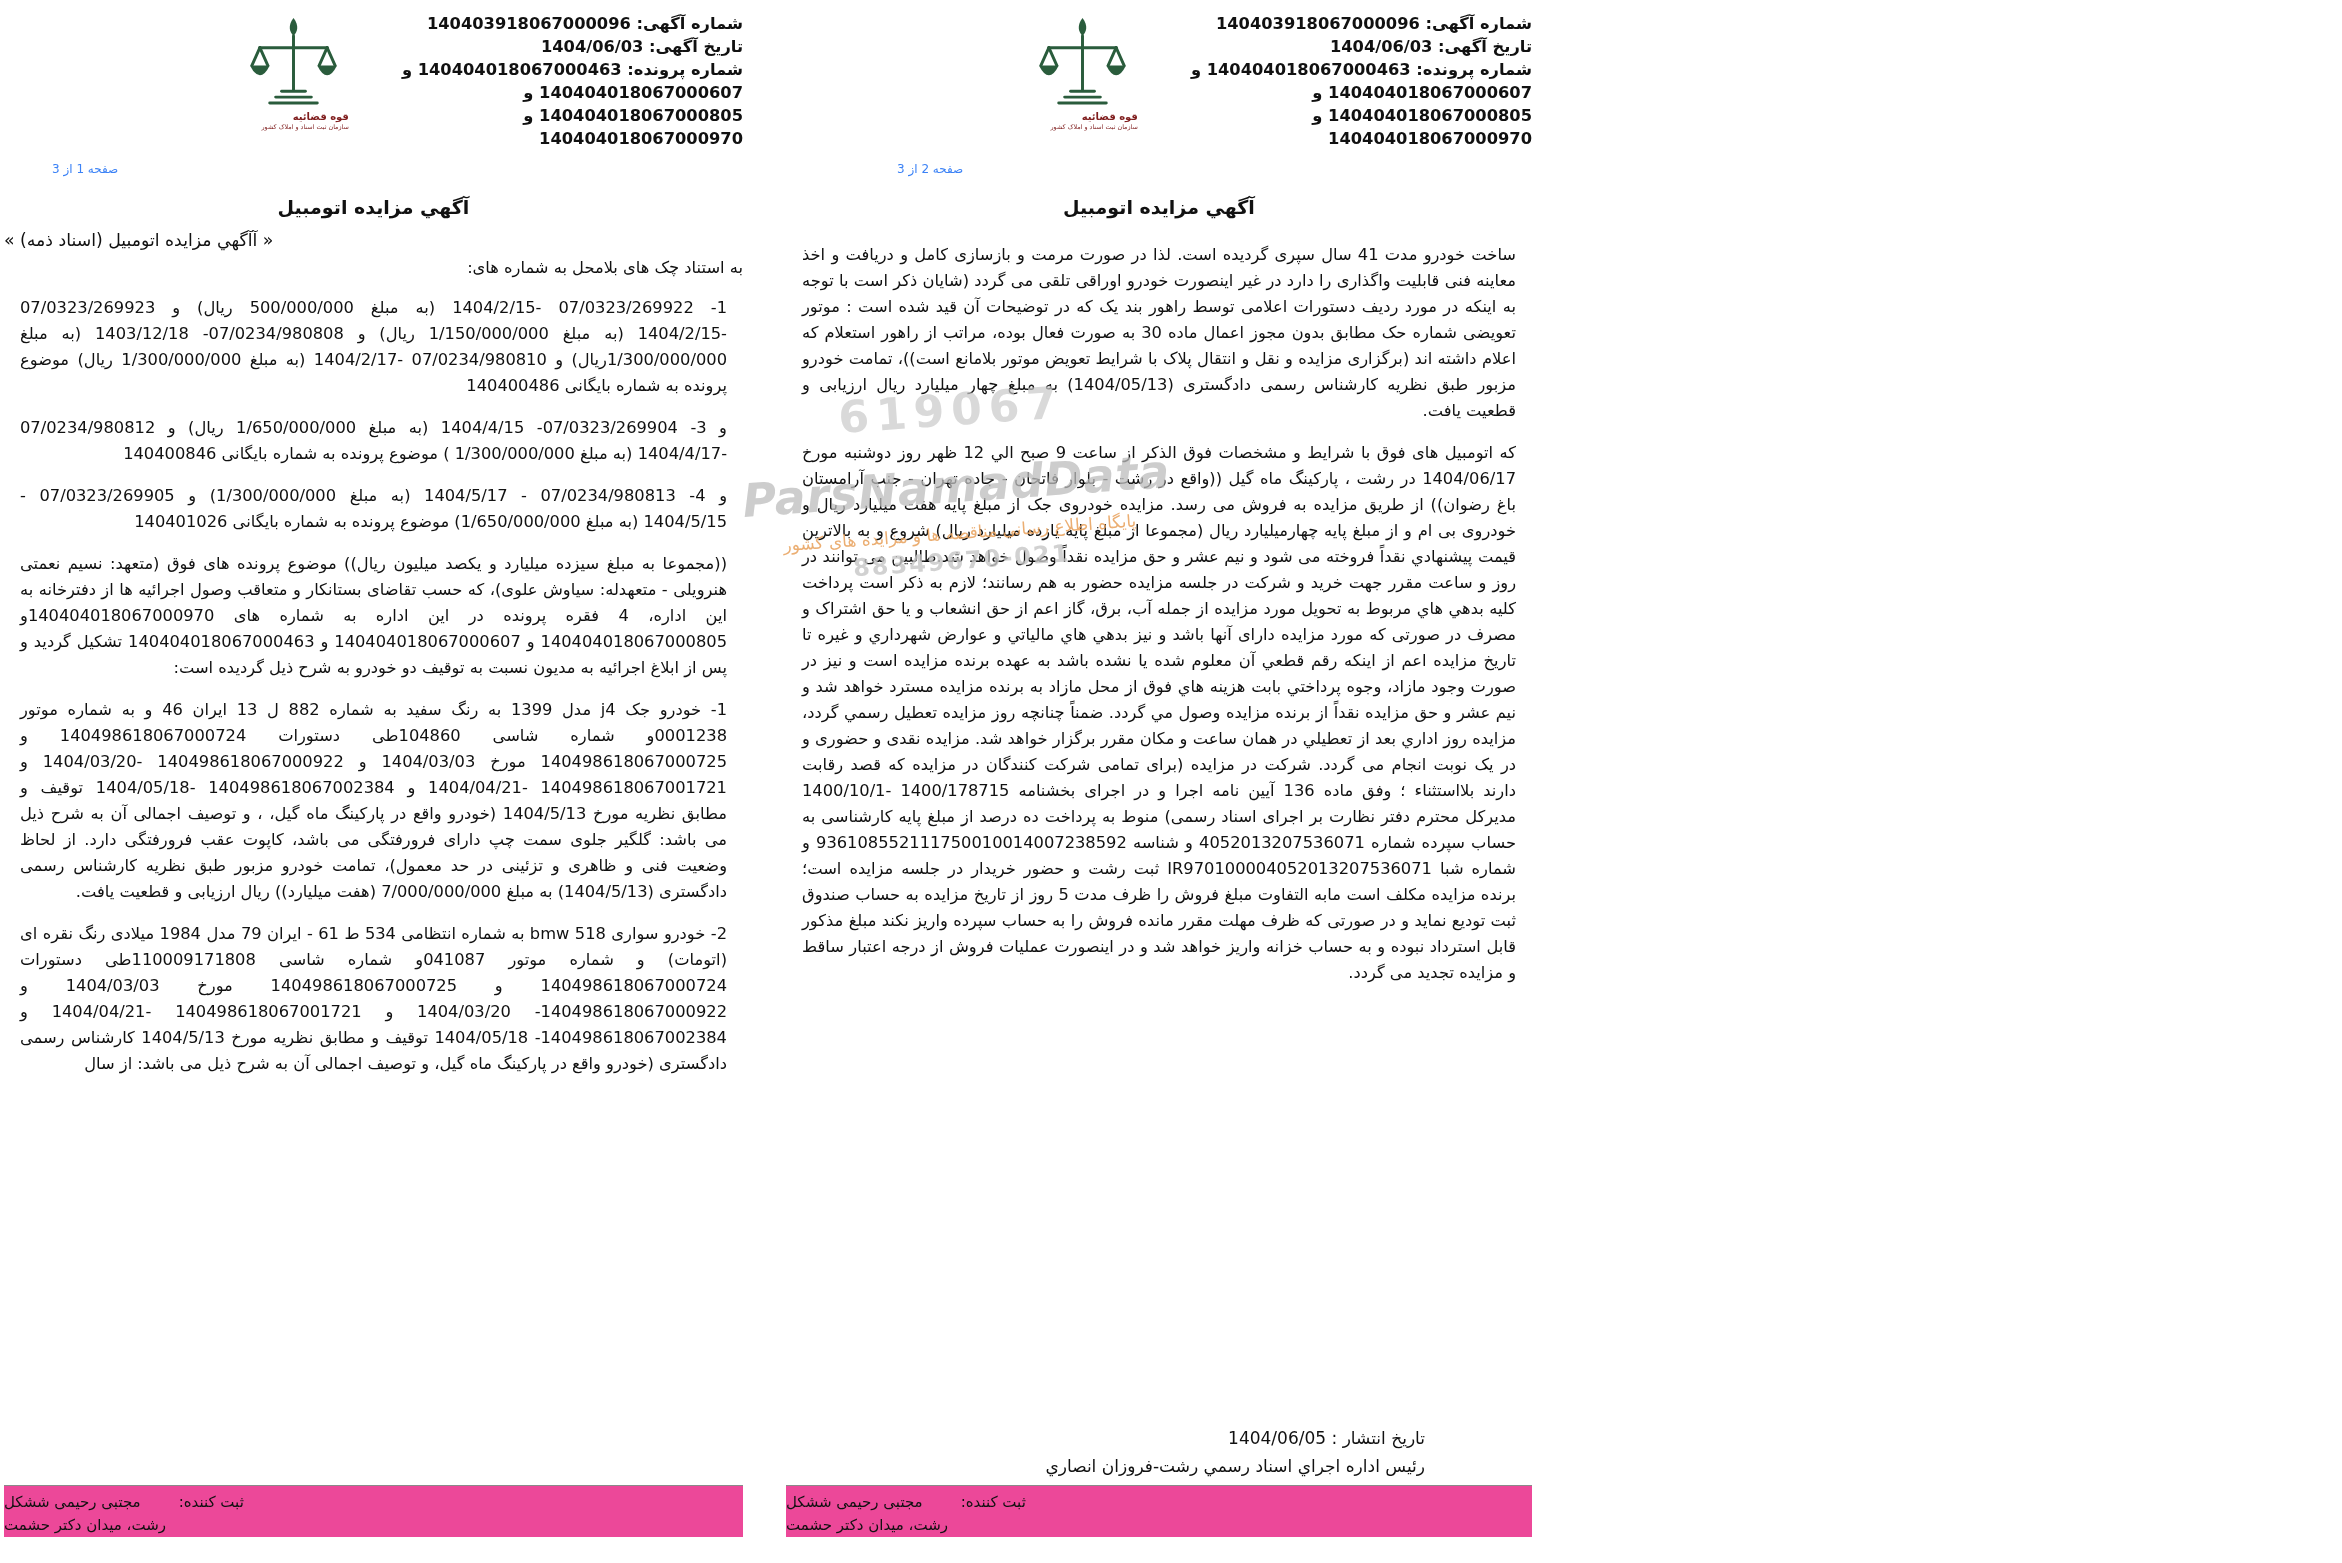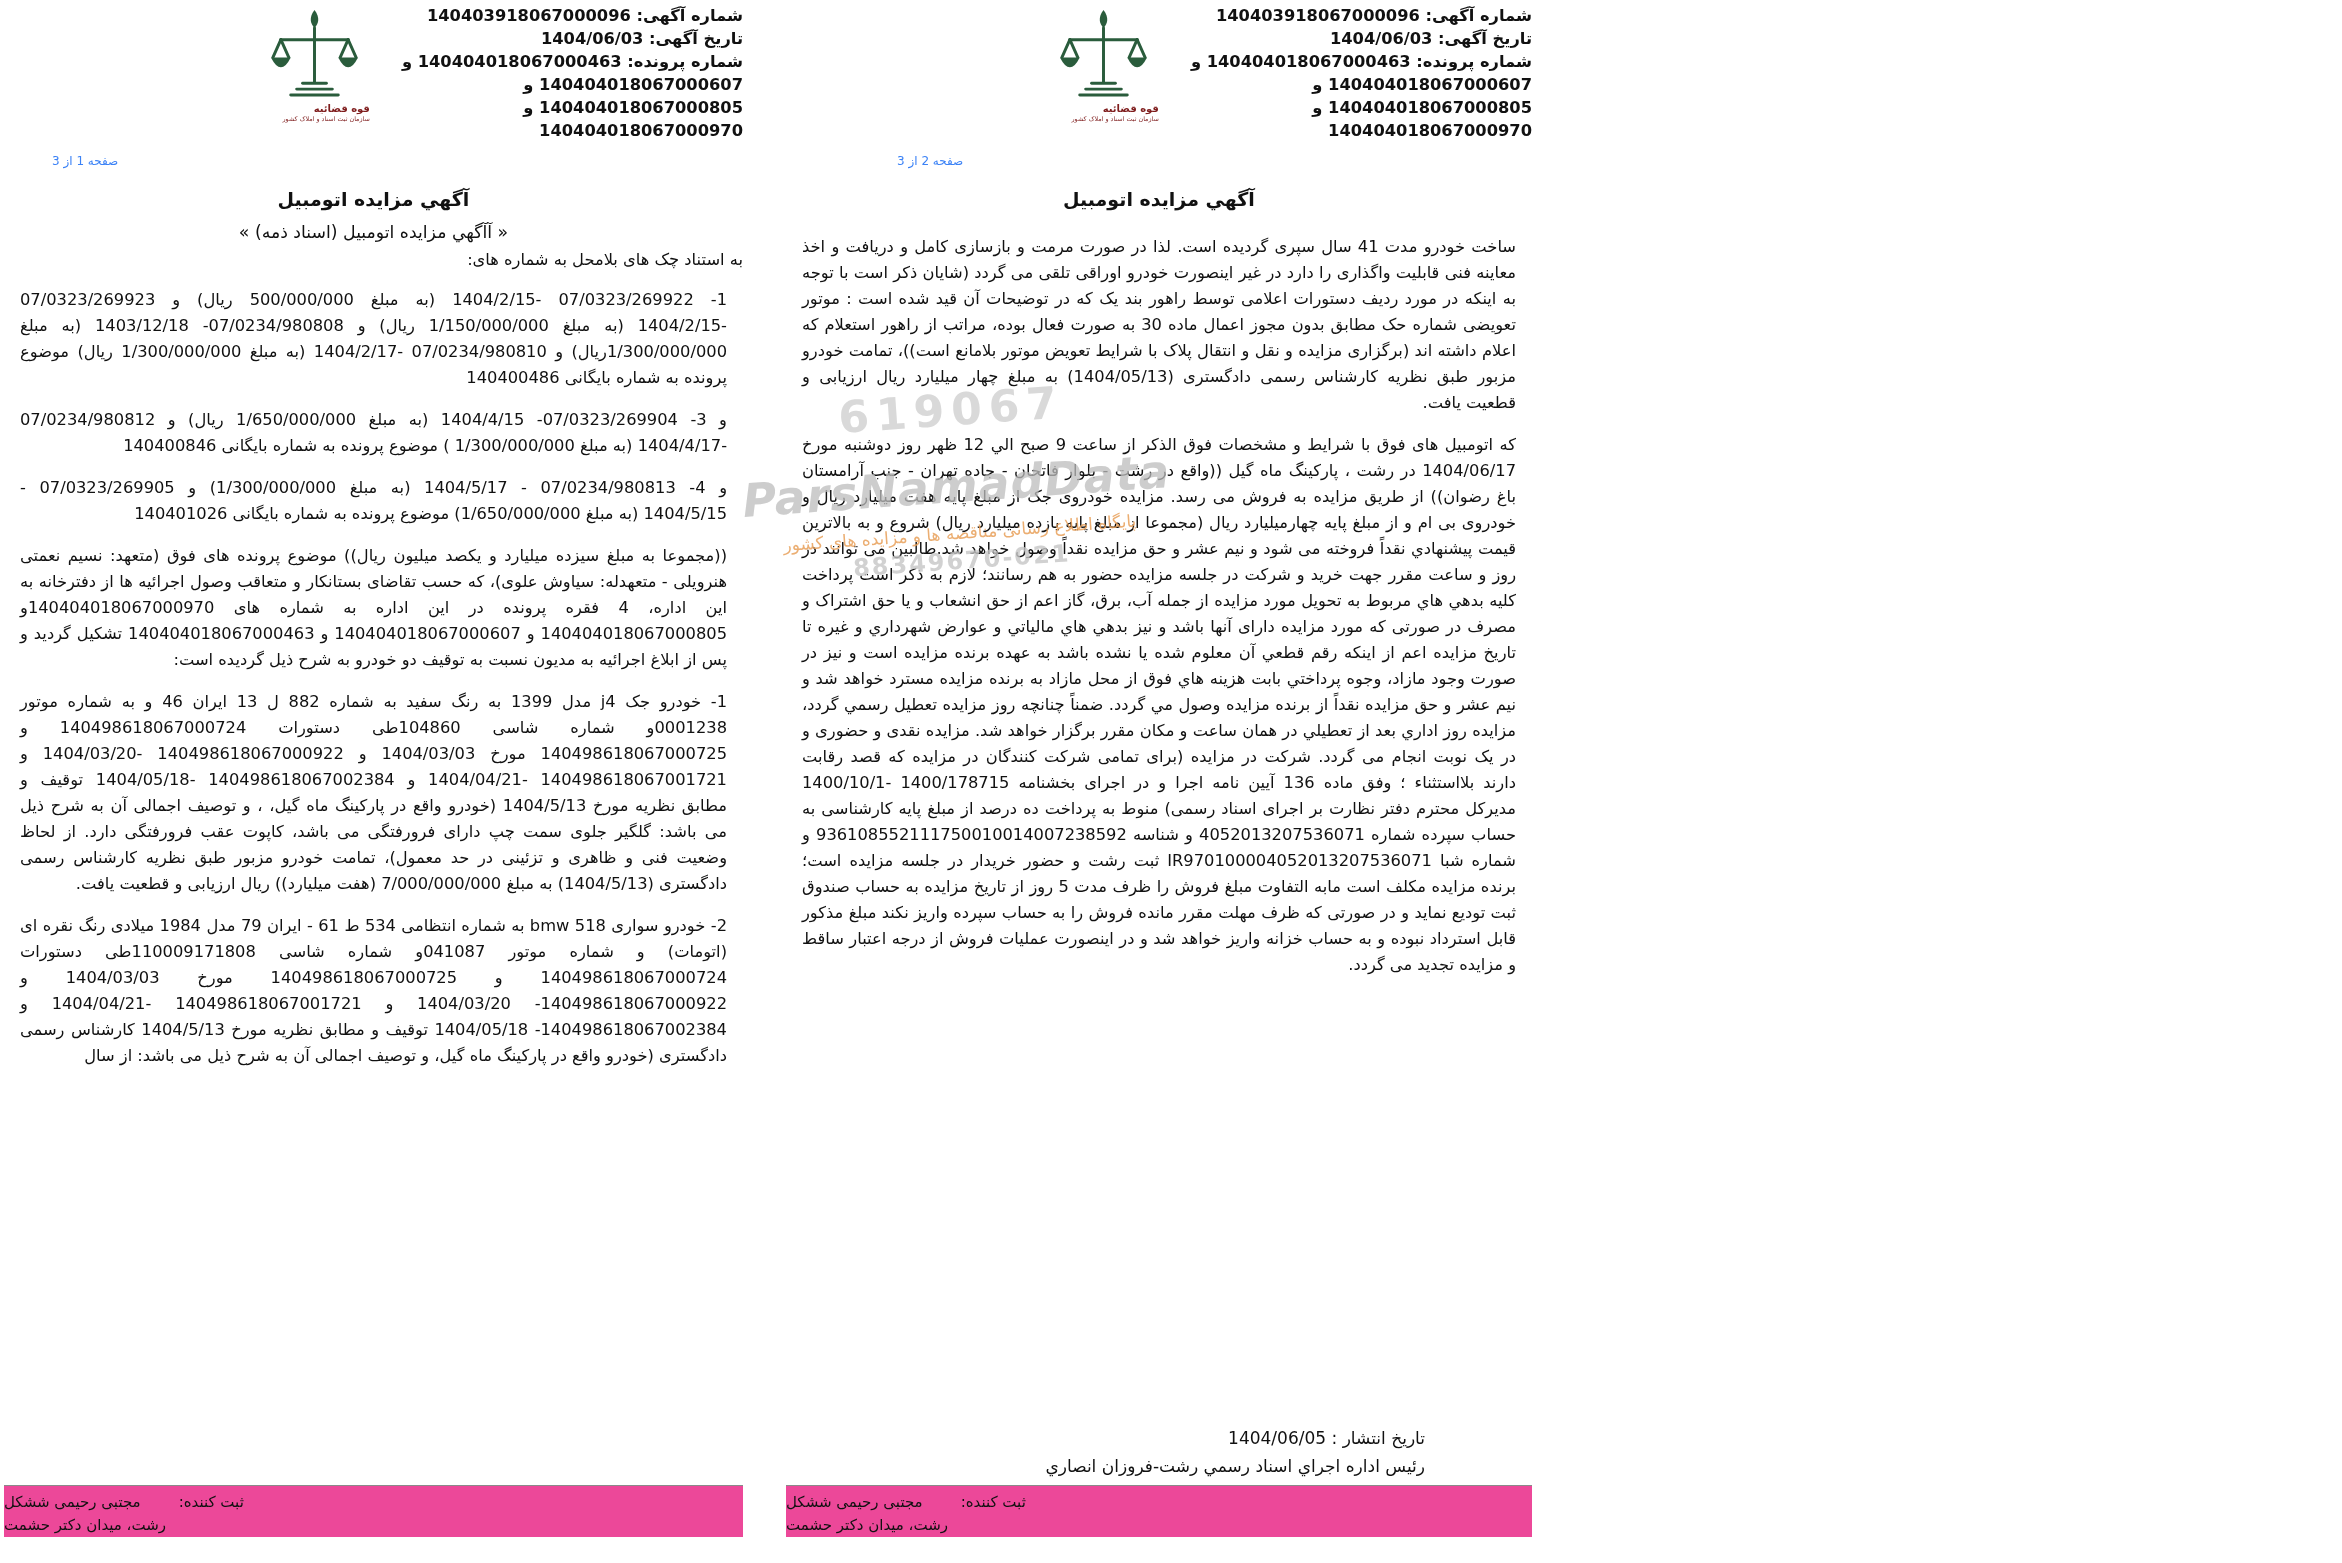--- a/index.html
+++ b/index.html
@@ -4,34 +4,34 @@
 <style>
   html,body{margin:0;padding:0;}
   body{
     width:2342px;height:1563px;position:relative;background:#ffffff;
     font-family:"DejaVu Sans","DejaVu Serif",sans-serif;color:#111;overflow:hidden;
   }
   .page{position:absolute;top:0;height:1563px;direction:rtl;overflow:hidden;background:transparent;}
   .page-1{left:4px;width:739px;}
   .page-2{left:786px;width:746px;}
 
-  .hdr{display:flex;justify-content:flex-start;gap:32px;padding-top:4px;align-items:flex-start;}
+  .hdr{display:flex;justify-content:flex-start;gap:53px;padding-top:12px;align-items:flex-start;}
   .hdr-meta{text-align:right;font-weight:bold;font-size:16.3px;line-height:23px;white-space:nowrap;}
   .hdr-line{display:block;}
   .emblem{width:111px;text-align:right;color:#7f1d1d;padding-top:2px;flex:0 0 auto;}
   .emblem svg{display:block;margin:0 auto;}
   .emb-cap1{font-size:10px;font-weight:bold;line-height:12px;margin-top:2px;}
   .emb-cap2{font-size:6.4px;line-height:9px;}
 
   .page-label{font-size:12px;margin-top:12px;text-align:left;color:#3b82f6;}
   .page-1 .page-label{padding-left:48px;}
   .page-2 .page-label{padding-left:111px;}
 
   .title{text-align:center;font-weight:bold;font-size:19px;margin-top:20px;}
-  .subtitle{text-align:center;font-size:17.3px;margin-top:12px;}
+  .subtitle{text-align:left;font-size:17.3px;margin-top:12px;}
   .intro{font-size:16.3px;margin-top:8px;text-align:right;}
 
   .body{margin-top:2px;font-size:16.3px;line-height:26px;text-align:justify;overflow:hidden;}
   .page-1 .body{max-height:1139px;}
   .page-2 .body{max-height:1178px;margin-top:8px;}
   .body p{margin:16px;}
 
   .sig-block{position:absolute;top:1424px;right:16px;width:100%;text-align:right;font-size:17px;line-height:28px;padding-right:0;box-sizing:border-box;}
   .sig-line{padding-left:0;padding-right:91px;}
 

